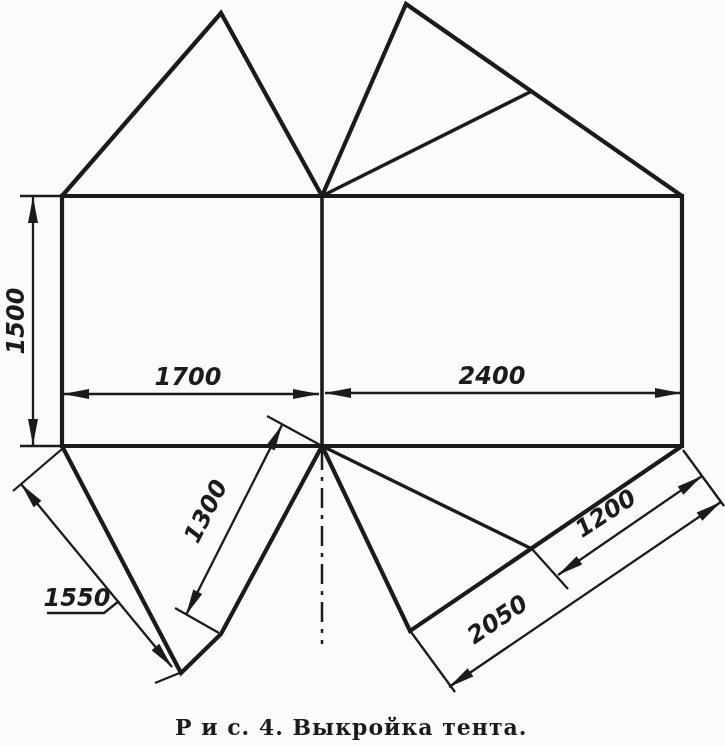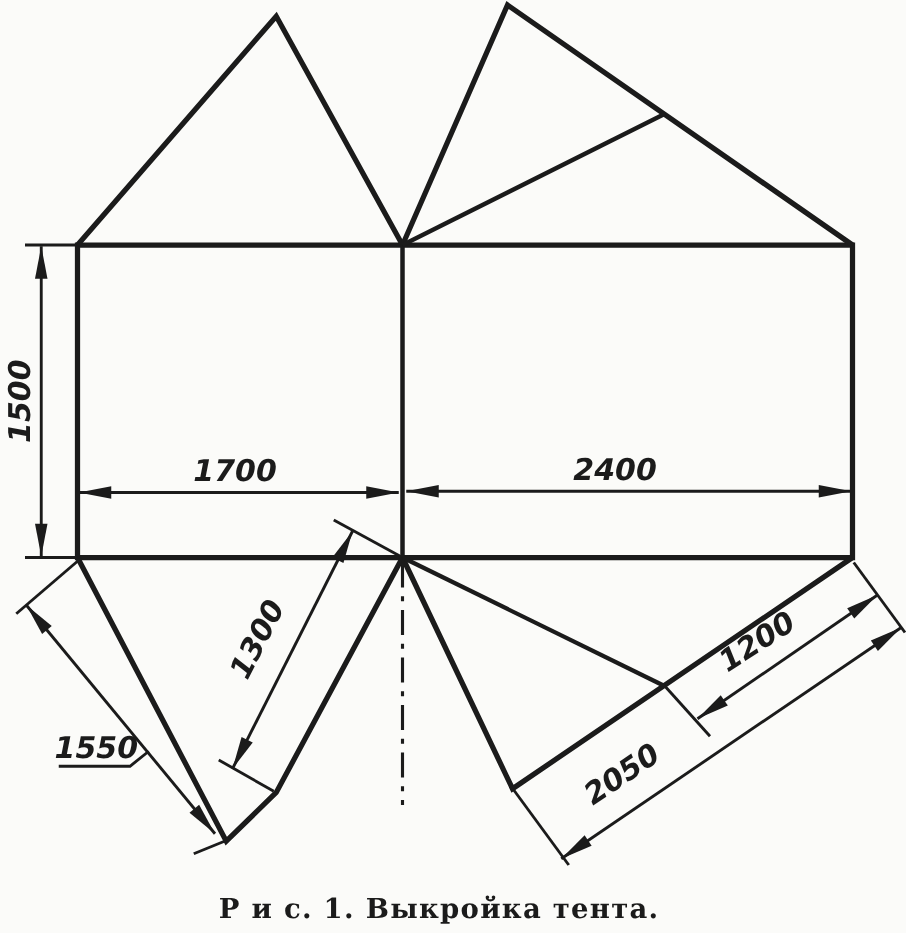--- a/index.html
+++ b/index.html
@@ -76,14 +76,14 @@
       <polygon points="62,196 682,196 682,446 62,446" class="outline"></polygon>
       <polyline points="322,196 322,446" class="divider"></polyline>
       <polyline points="62,196 221,13 322,196" class="outline"></polyline>
       <polyline points="322,196 406,4 682,196" class="outline"></polyline>
       <polyline points="62,446 181,673 221,634 322,446" class="outline"></polyline>
       <polyline points="322,446 410,631 682,446" class="outline"></polyline>
       <polyline points="322,196 532,91" class="crease"></polyline>
       <polyline points="322,446 532,549" class="crease"></polyline>
       <polyline points="322,450 322,644" class="centerline"></polyline>
     </svg>
-  <div class="caption">Р и с. 1. Выкройка тента.</div>
+  <div class="caption">Р и с. 4. Выкройка тента.</div>
 </div>
 
 </body></html>

